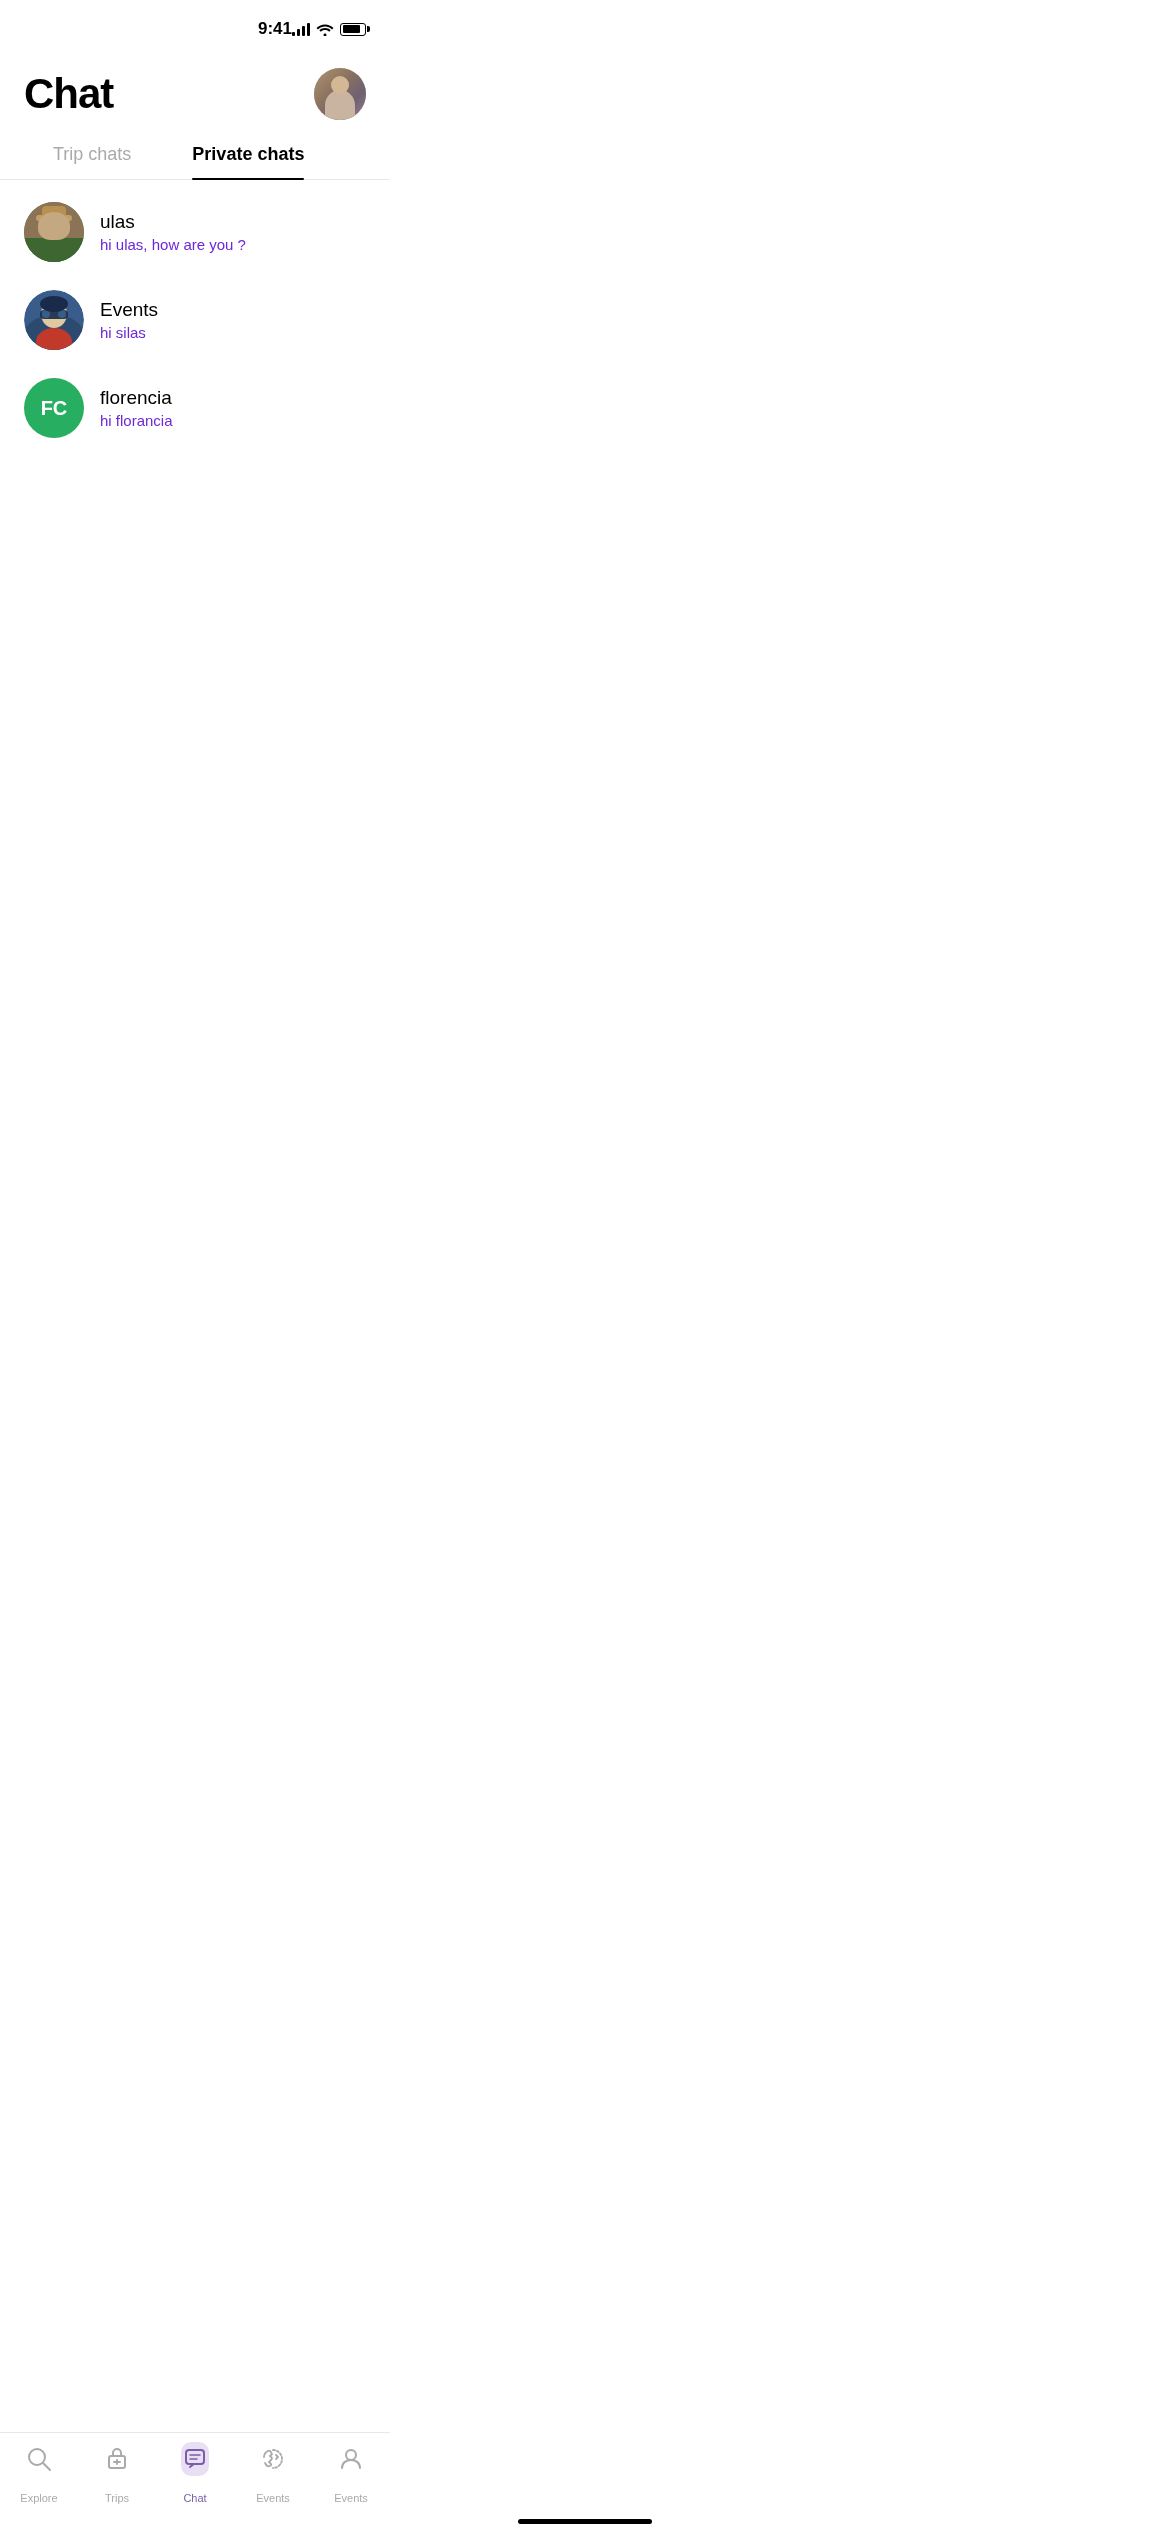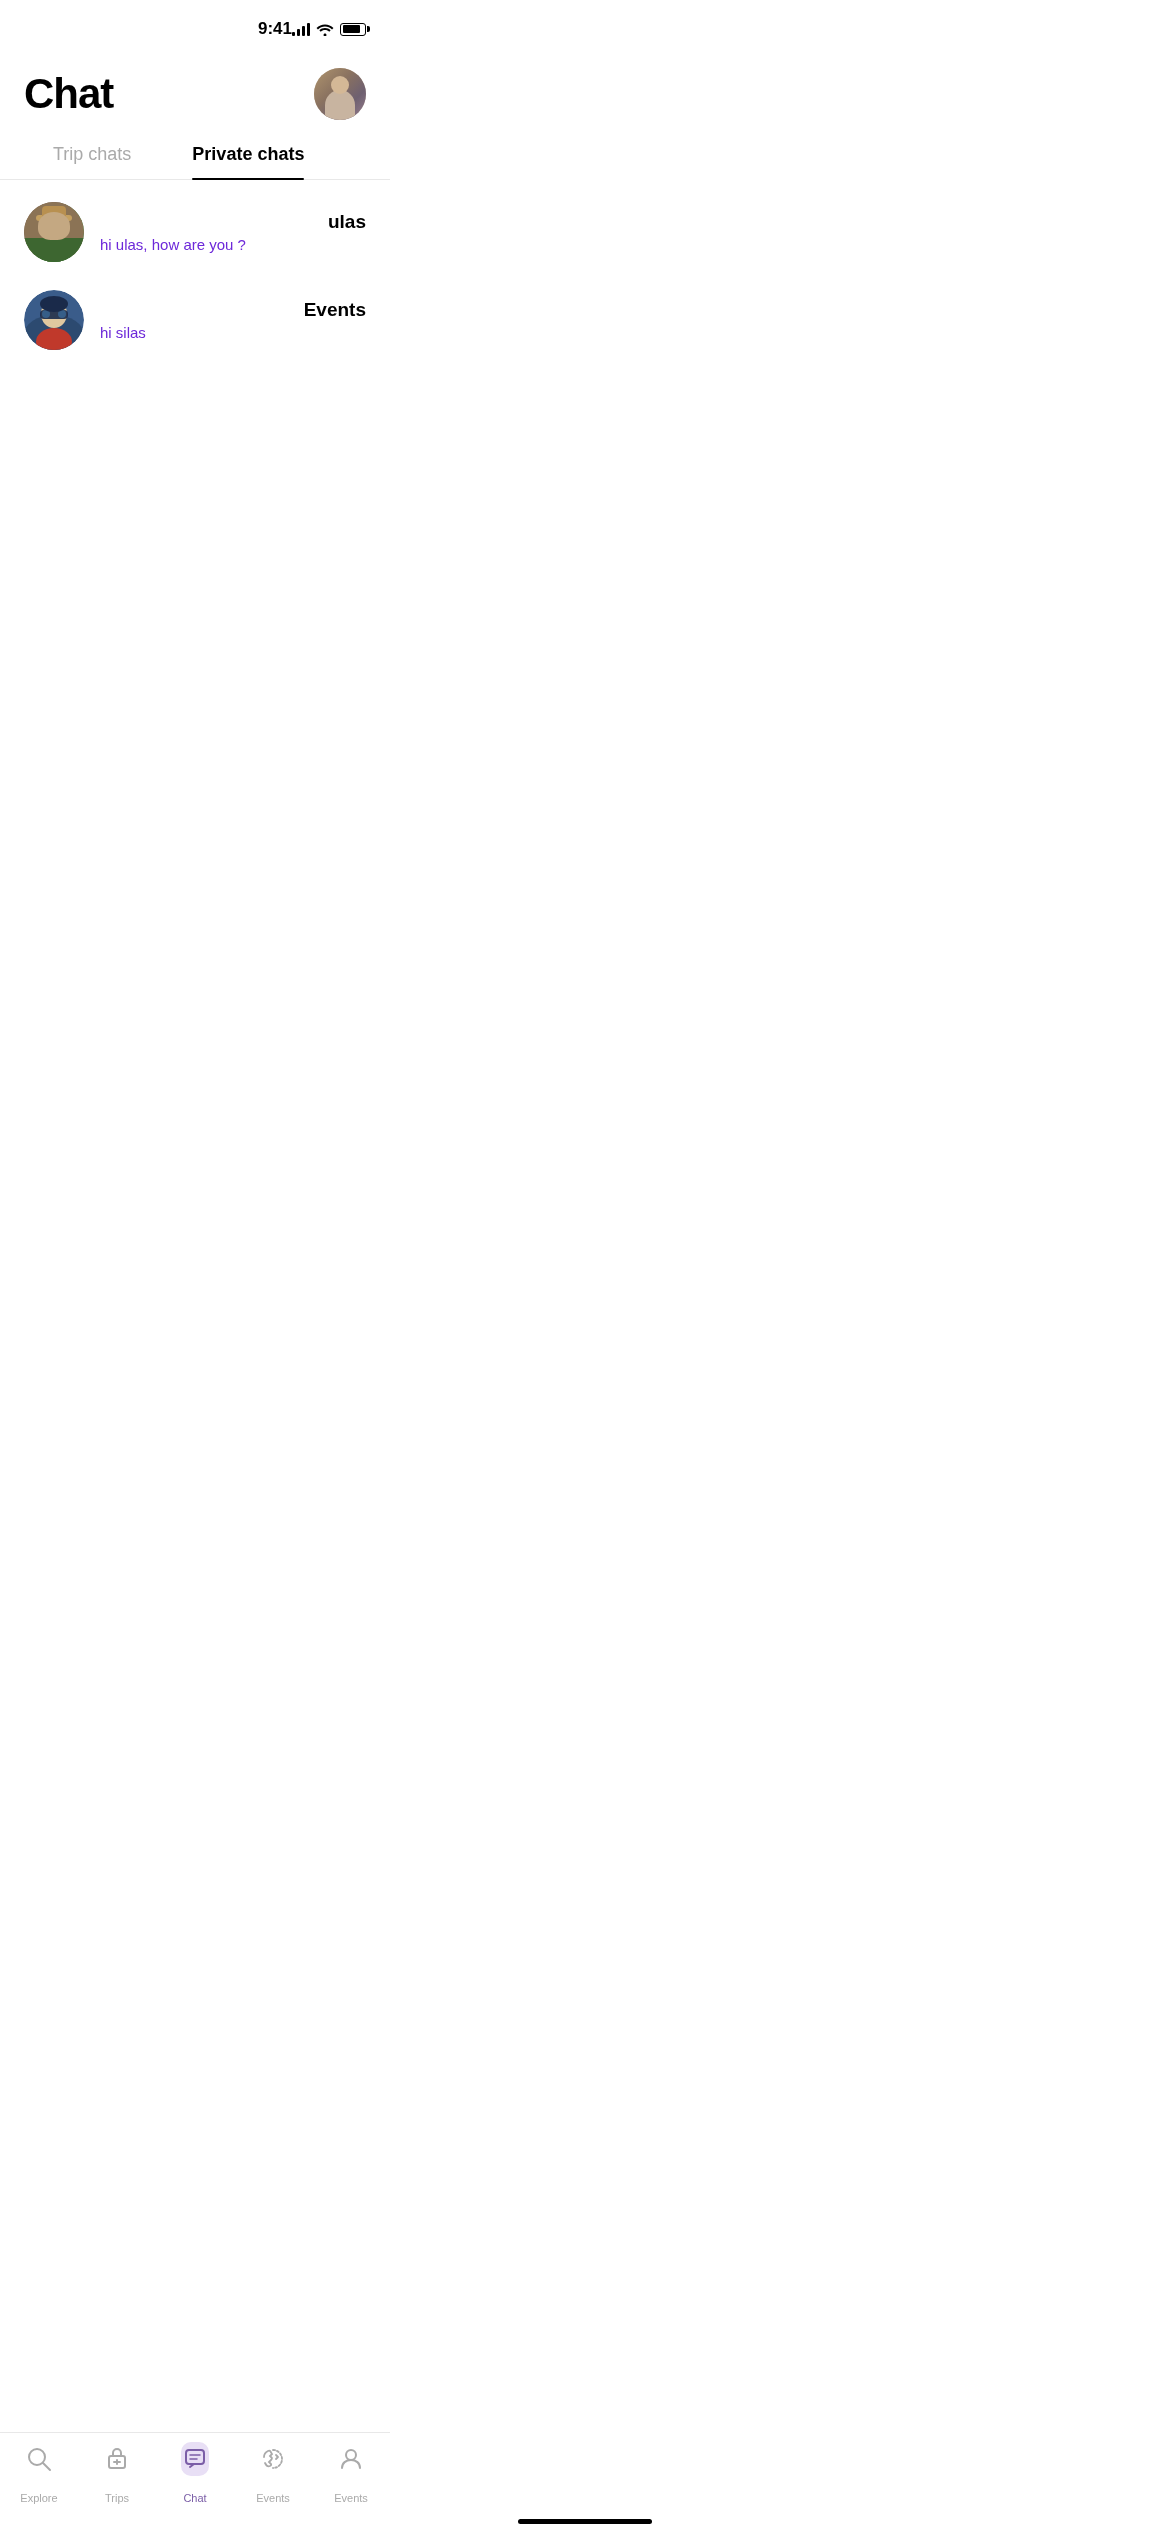--- a/index.html
+++ b/index.html
@@ -210,24 +210,23 @@
       position: relative;
       z-index: 1;
     }
 
     .chat-info {
       flex: 1;
       min-width: 0;
     }
     .chat-name {
       font-size: 19px;
-      font-weight: 700;
+      font-weight: 400;
       color: #000;
       margin-bottom: 3px;
-      text-align: right;
     }
     .chat-preview {
       font-size: 15px;
       color: #6d28d9;
       white-space: nowrap;
       overflow: hidden;
       text-overflow: ellipsis;
     }
 
     
@@ -372,20 +371,29 @@
 
         <ellipse cx="30" cy="14" rx="14" ry="8" fill="#1a2a4a"></ellipse>
       </svg>
     </div>
     <div class="chat-info">
       <div class="chat-name">Events</div>
       <div class="chat-preview">hi silas</div>
     </div>
   </div>
 
+  <div class="chat-item">
+    <div class="chat-avatar avatar-florencia">
+      <span class="avatar-initials">FC</span>
+    </div>
+    <div class="chat-info">
+      <div class="chat-name">florencia</div>
+      <div class="chat-preview">hi florancia</div>
+    </div>
+  </div>
 
 </div>
 
 <div class="bottom-nav">
 
   <div class="nav-item">
     <div class="nav-icon">
       <svg width="26" height="26" viewBox="0 0 26 26" fill="none">
         <circle cx="11" cy="11" r="8" stroke="#aaa" stroke-width="2"></circle>
         <line x1="17" y1="17" x2="24" y2="24" stroke="#aaa" stroke-width="2" stroke-linecap="round"></line>

